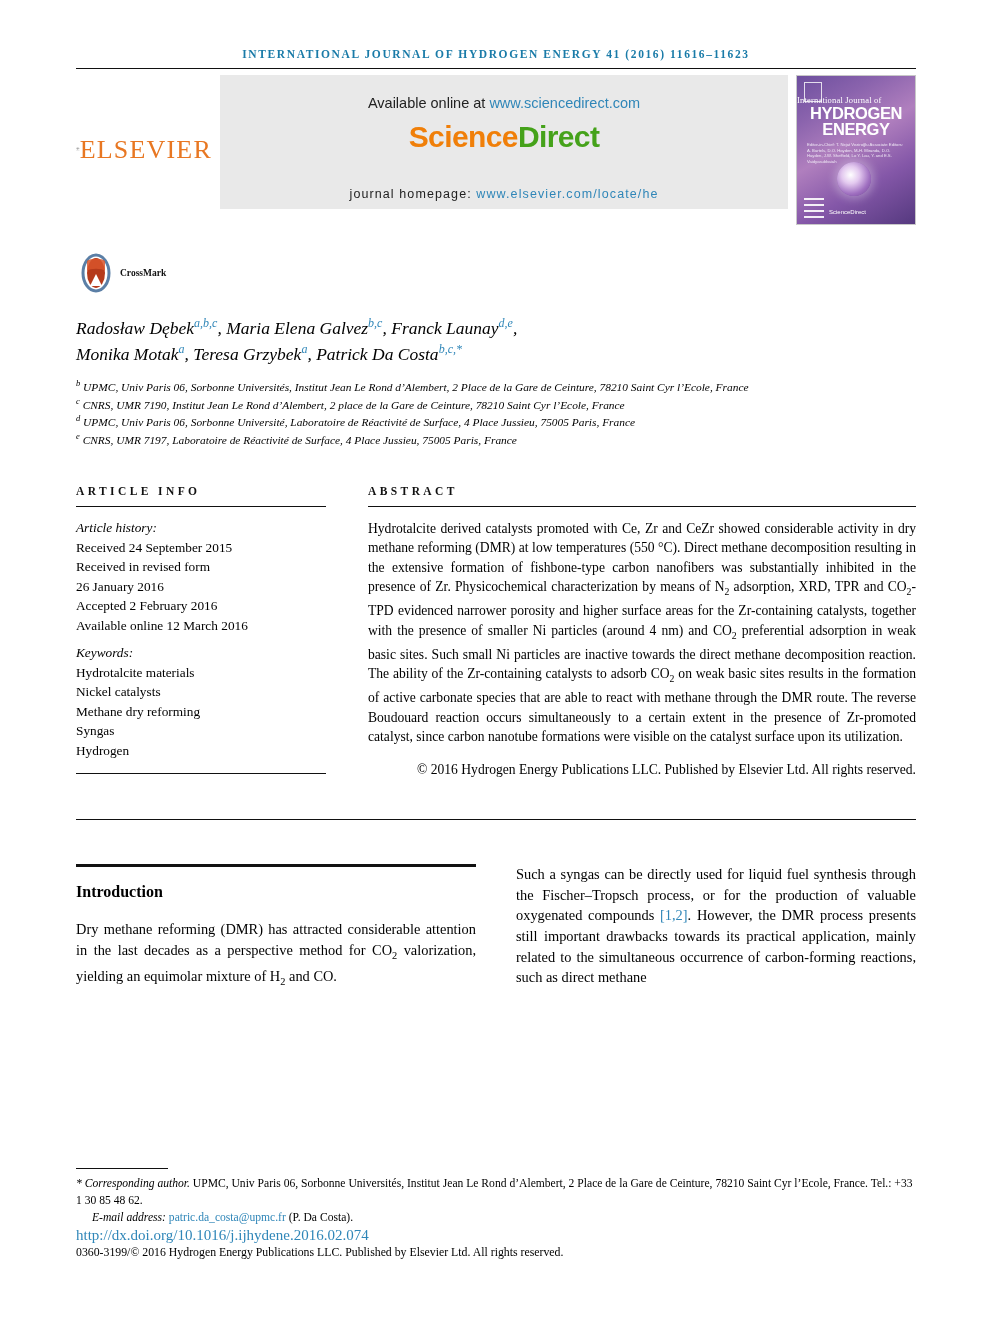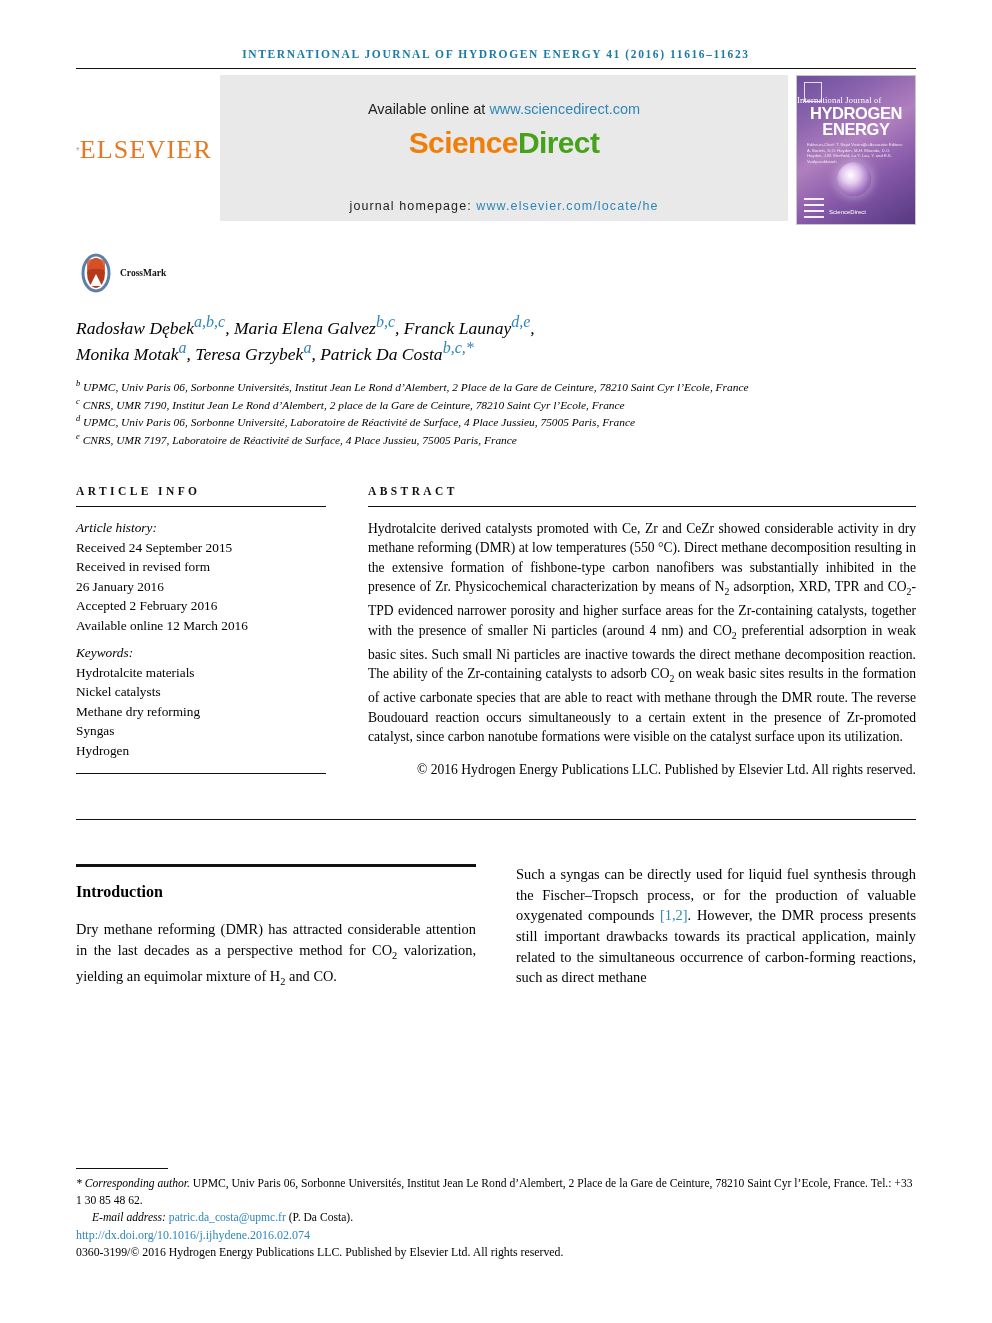--- a/index.html
+++ b/index.html
@@ -76,27 +76,27 @@
     font-family: "Liberation Serif", "DejaVu Serif", serif;
     font-size: 26px;
     letter-spacing: 1.2px;
     line-height: 1;
     margin-top: 1px;
   }
 
   .sd-banner {
     flex: 1 1 auto;
     background: #e9e9e9;
-    margin: 0 8px 4px 8px;
+    margin: 0 8px 16px 8px;
     position: relative;
     display: flex;
     flex-direction: column;
     align-items: center;
     box-sizing: border-box;
-    padding-top: 26px;
+    padding-top: 20px;
   }
   .sd-avail {
     font-family: "Liberation Sans", "DejaVu Sans", sans-serif;
     font-size: 14.5px;
     color: #222;
   }
   .sd-avail a {
     color: #2f86b8;
     text-decoration: none;
   }
@@ -229,21 +229,21 @@
   .authors {
     margin-top: 22px;
     font-family: "Liberation Serif", "DejaVu Serif", serif;
     font-style: italic;
     font-size: 17.5px;
     line-height: 26px;
     max-width: 800px;
   }
   .authors sup, .aff-mark {
     color: #2f86b8;
-    font-size: 16px;
+    font-size: 12px;
     font-style: italic;
     vertical-align: super;
     line-height: 0;
   }
 
   .affiliations {
     margin-top: 12px;
     font-family: "Liberation Serif", "DejaVu Serif", serif;
     font-style: italic;
     font-size: 11.4px;
@@ -368,21 +368,21 @@
     font-family: "Liberation Serif", "DejaVu Serif", serif;
     font-size: 11.6px;
     line-height: 17.2px;
     margin: 0;
     text-indent: 16px;
   }
   .foot-email .lbl { font-style: italic; }
   .foot-email a, .foot-doi a { color: #2f86b8; text-decoration: none; }
   .foot-doi {
     font-family: "Liberation Serif", "DejaVu Serif", serif;
-    font-size: 12px;
+    font-size: 15px;
     line-height: 17.6px;
     margin: 0;
   }
   .foot-issn {
     font-family: "Liberation Serif", "DejaVu Serif", serif;
     font-size: 11.8px;
     line-height: 17.6px;
     margin: 0;
   }
   sub { font-size: 0.72em; }

